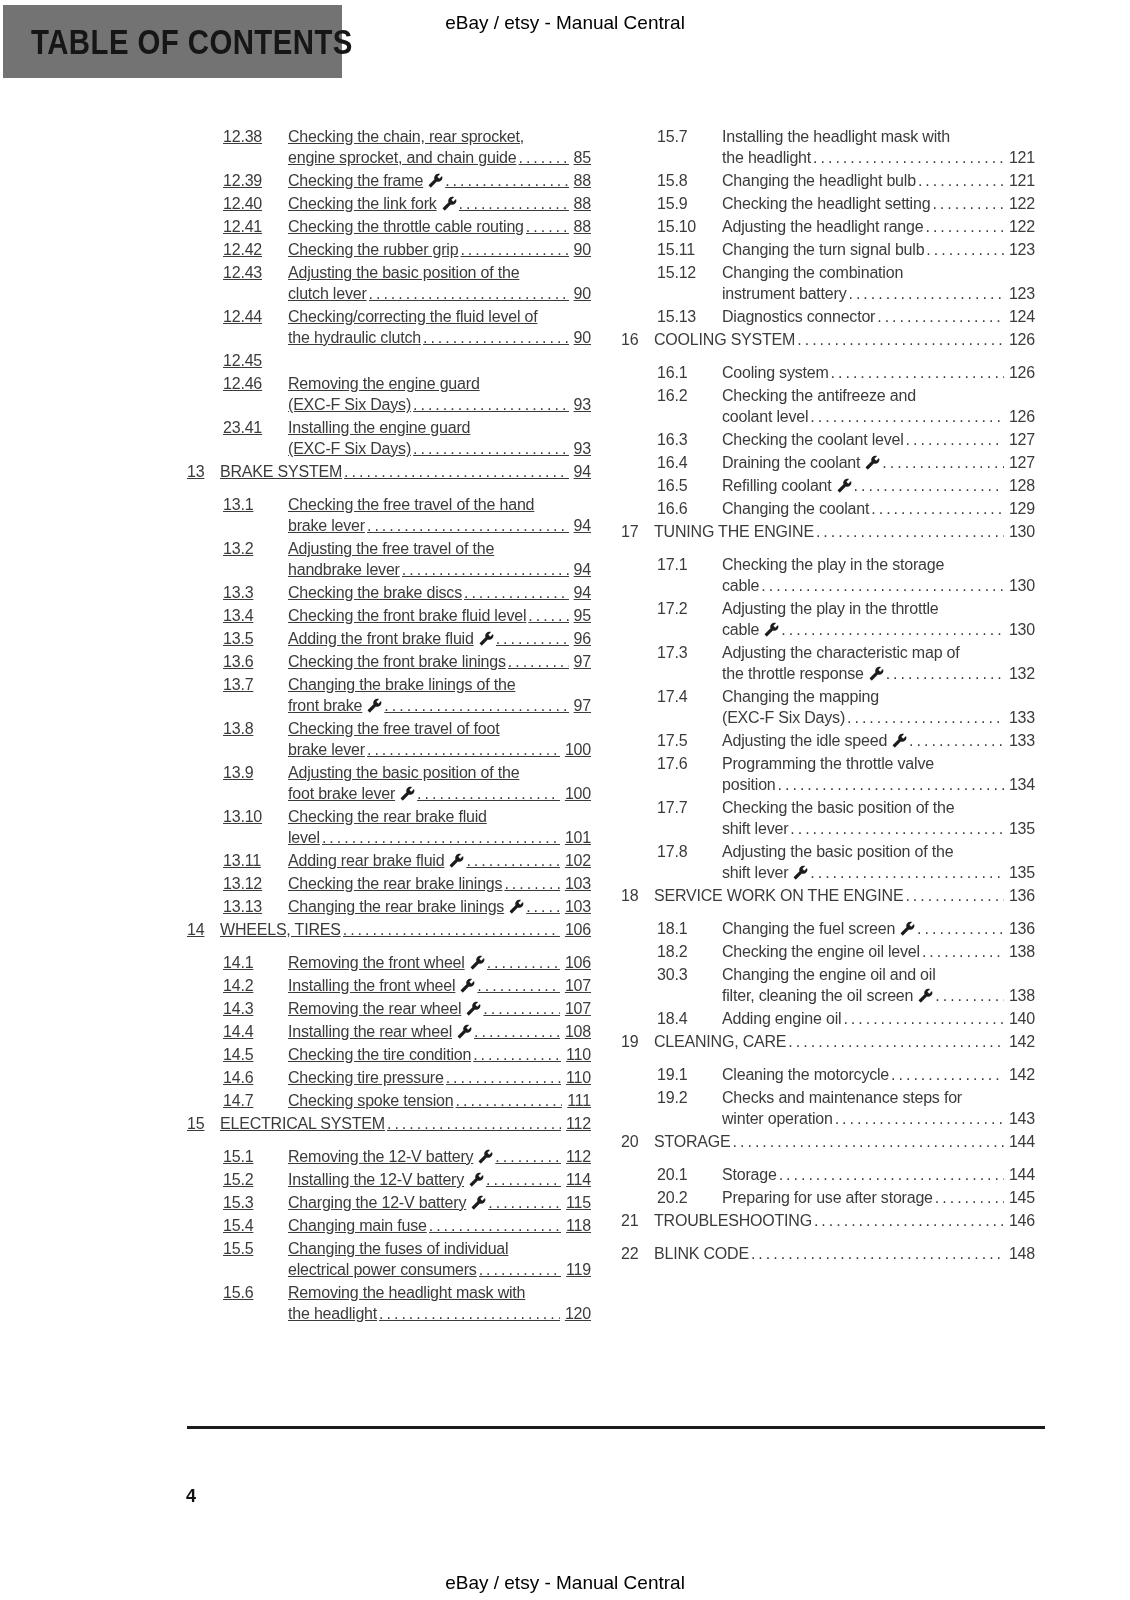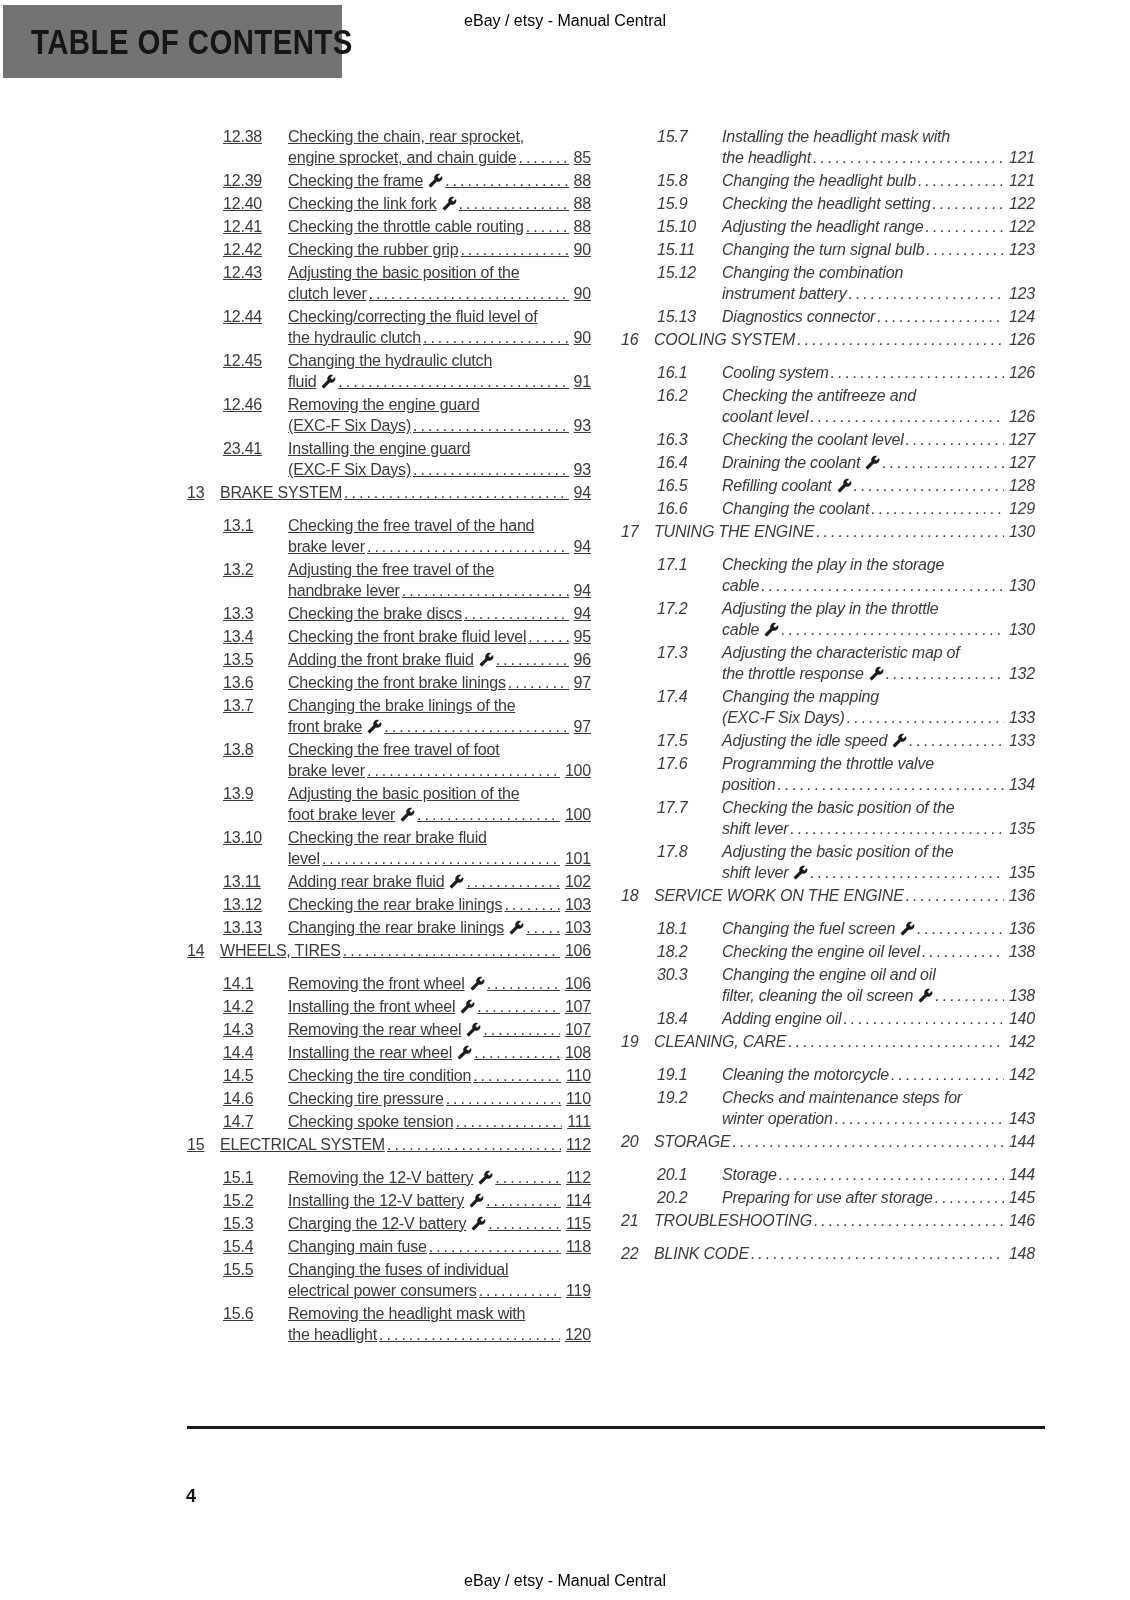--- a/index.html
+++ b/index.html
@@ -21,33 +21,33 @@
   .banner-text {
     display: inline-block;
     margin-left: 28px;
     font-size: 35px; font-weight: bold;
     color: #161616; white-space: nowrap;
     transform: scaleX(0.84); transform-origin: 0 50%;
     letter-spacing: 0.5px;
   }
   .watermark {
     position: absolute; left: 0; width: 100%;
-    text-align: center; font-size: 16px; color: #000;
+    text-align: center; font-size: 19px; color: #000;
   }
   .watermark.top { top: 12px; }
   .watermark.bottom { top: 1572px; }
 
   
   .columns {
     position: absolute; top: 126px; left: 187px;
     display: flex; align-items: flex-start;
   }
   .col { display: flex; flex-direction: column; }
   .col.left  { width: 404px; text-decoration: underline; }
-  .col.right { width: 414px; margin-left: 30px; font-style: italic; }
+  .col.right { width: 414px; margin-left: 30px; }
 
   .entry {
     display: flex;
     font-size: 16px; line-height: 21px;
     letter-spacing: -0.2px;
     margin-bottom: 2px;
     padding-left: 36px;
   }
   .entry .num { flex: 0 0 65px; }
   .entry .body { flex: 1 1 auto; min-width: 0; }
@@ -163,30 +163,20 @@
           <div class="l1">Checking/correcting the fluid level of</div>
           <div class="leader">
             <span class="t">the hydraulic clutch</span>
             <span class="dots"></span>
             <span class="pg">90</span>
           </div>
         </div>
       </div>
       <div class="entry">
         <div class="num">12.45</div>
-        <div class="body">
-          <div class="l1">Changing the hydraulic clutch</div>
-          <div class="leader">
-            <span class="t">fluid<span class="wrench"><svg viewBox="0 0 24 24">
-                  <path d="M22.7 19l-9.1-9.1c.9-2.3.4-5-1.5-6.9-2-2-5-2.4-7.4-1.3L9 6 6 9 1.6 4.7C.4 7.1.9 10.1 2.9 12.1c1.9 1.9 4.6 2.4 6.9 1.5l9.1 9.1c.4.4 1 .4 1.4 0l2.3-2.3c.5-.4.5-1.1.1-1.4z"></path>
-                </svg></span></span>
-            <span class="dots"></span>
-            <span class="pg">91</span>
-          </div>
-        </div>
       </div>
       <div class="entry">
         <div class="num">12.46</div>
         <div class="body">
           <div class="l1">Removing the engine guard</div>
           <div class="leader">
             <span class="t">(EXC-F Six Days)</span>
             <span class="dots"></span>
             <span class="pg">93</span>
           </div>

